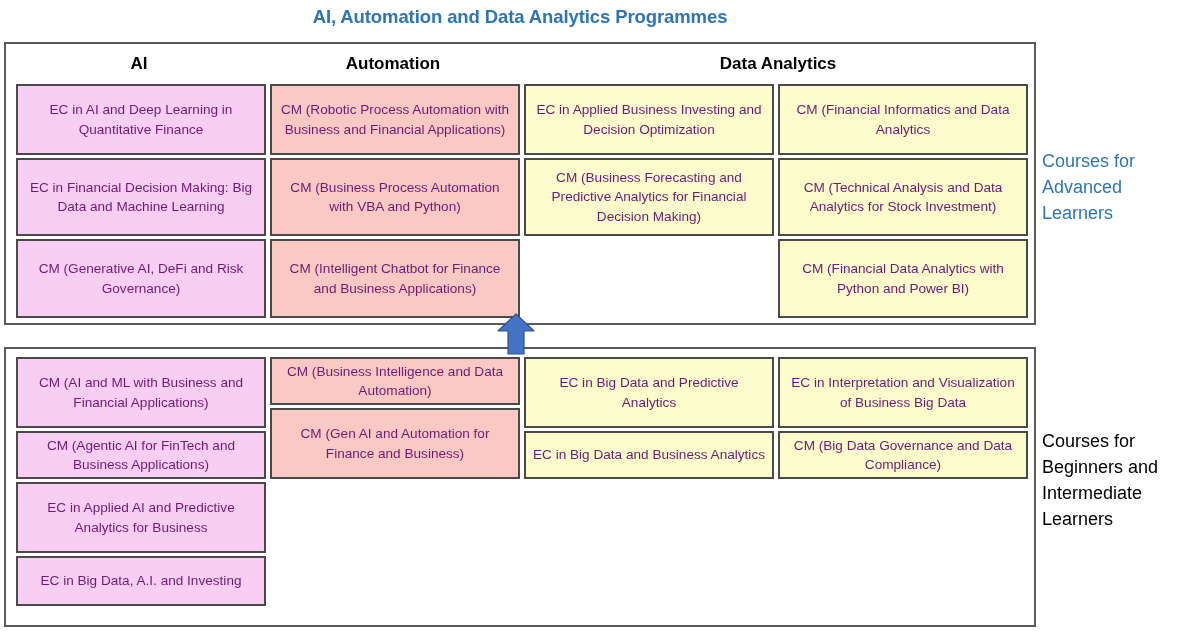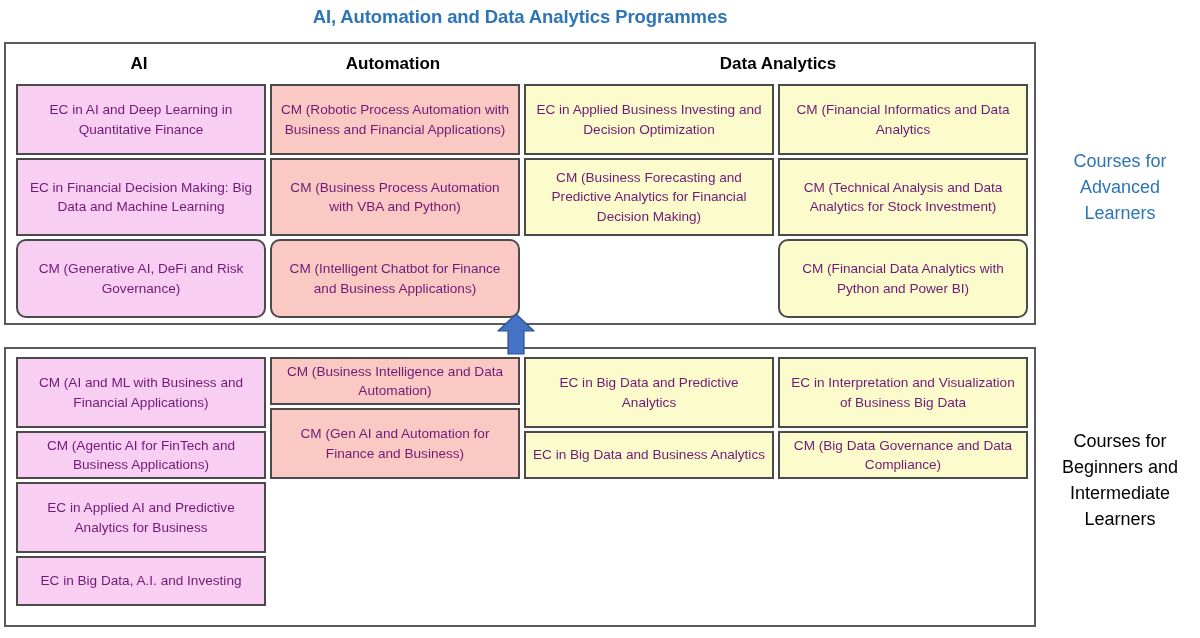--- a/index.html
+++ b/index.html
@@ -89,21 +89,21 @@
     color: #701a75;
     padding: 2px 6px;
   }
   .card.pink   { background: #F8CFF2; }
   .card.salmon { background: #FAC9C3; }
   .card.yellow { background: #FCFBCB; }
 
   
   #section-advanced .card.r1 { height: 71px; }
   #section-advanced .card.r2 { height: 78px; }
-  #section-advanced .card.r3 { height: 79px; border-radius: 10px; }
+  #section-advanced .card.r3 { height: 79px; }
   #section-advanced .spacer.r3 { height: 79px; }
 
   
   #section-beginner .card.r1 { height: 71px; }
   #section-beginner .card.r2 { height: 48px; }
   #section-beginner .card.r3 { height: 71px; }
   #section-beginner .card.r4 { height: 50px; }
 
   .spacer {
     margin-bottom: 3px;
@@ -118,21 +118,20 @@
     top: 313px;
     width: 38px;
     height: 42px;
   }
 
   
   .side-label {
     position: absolute;
     left: 1042px;
     width: 156px;
-    text-align: center;
     font-size: 18px;
     line-height: 1.45;
   }
   #label-advanced {
     top: 148px;
     color: #2E75B6;
   }
   #label-beginner {
     top: 428px;
     color: #000000;

